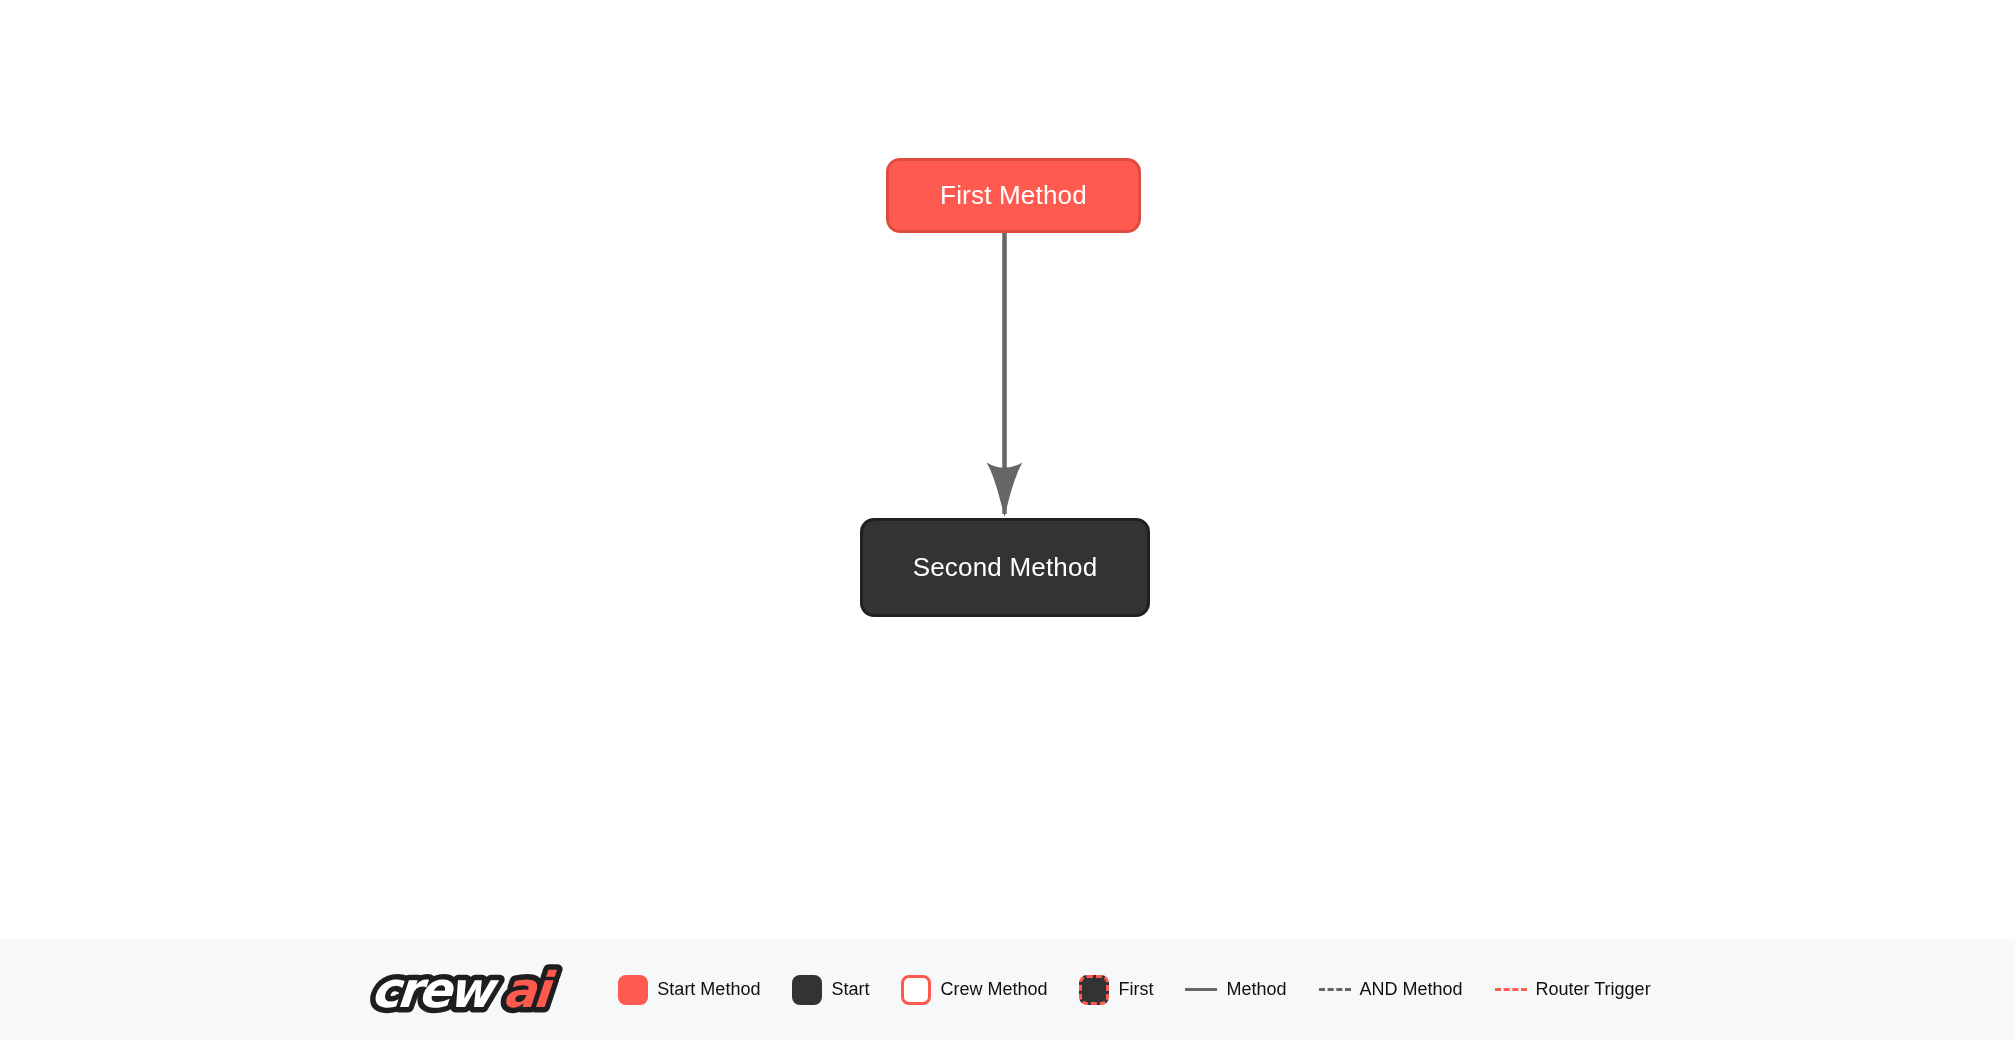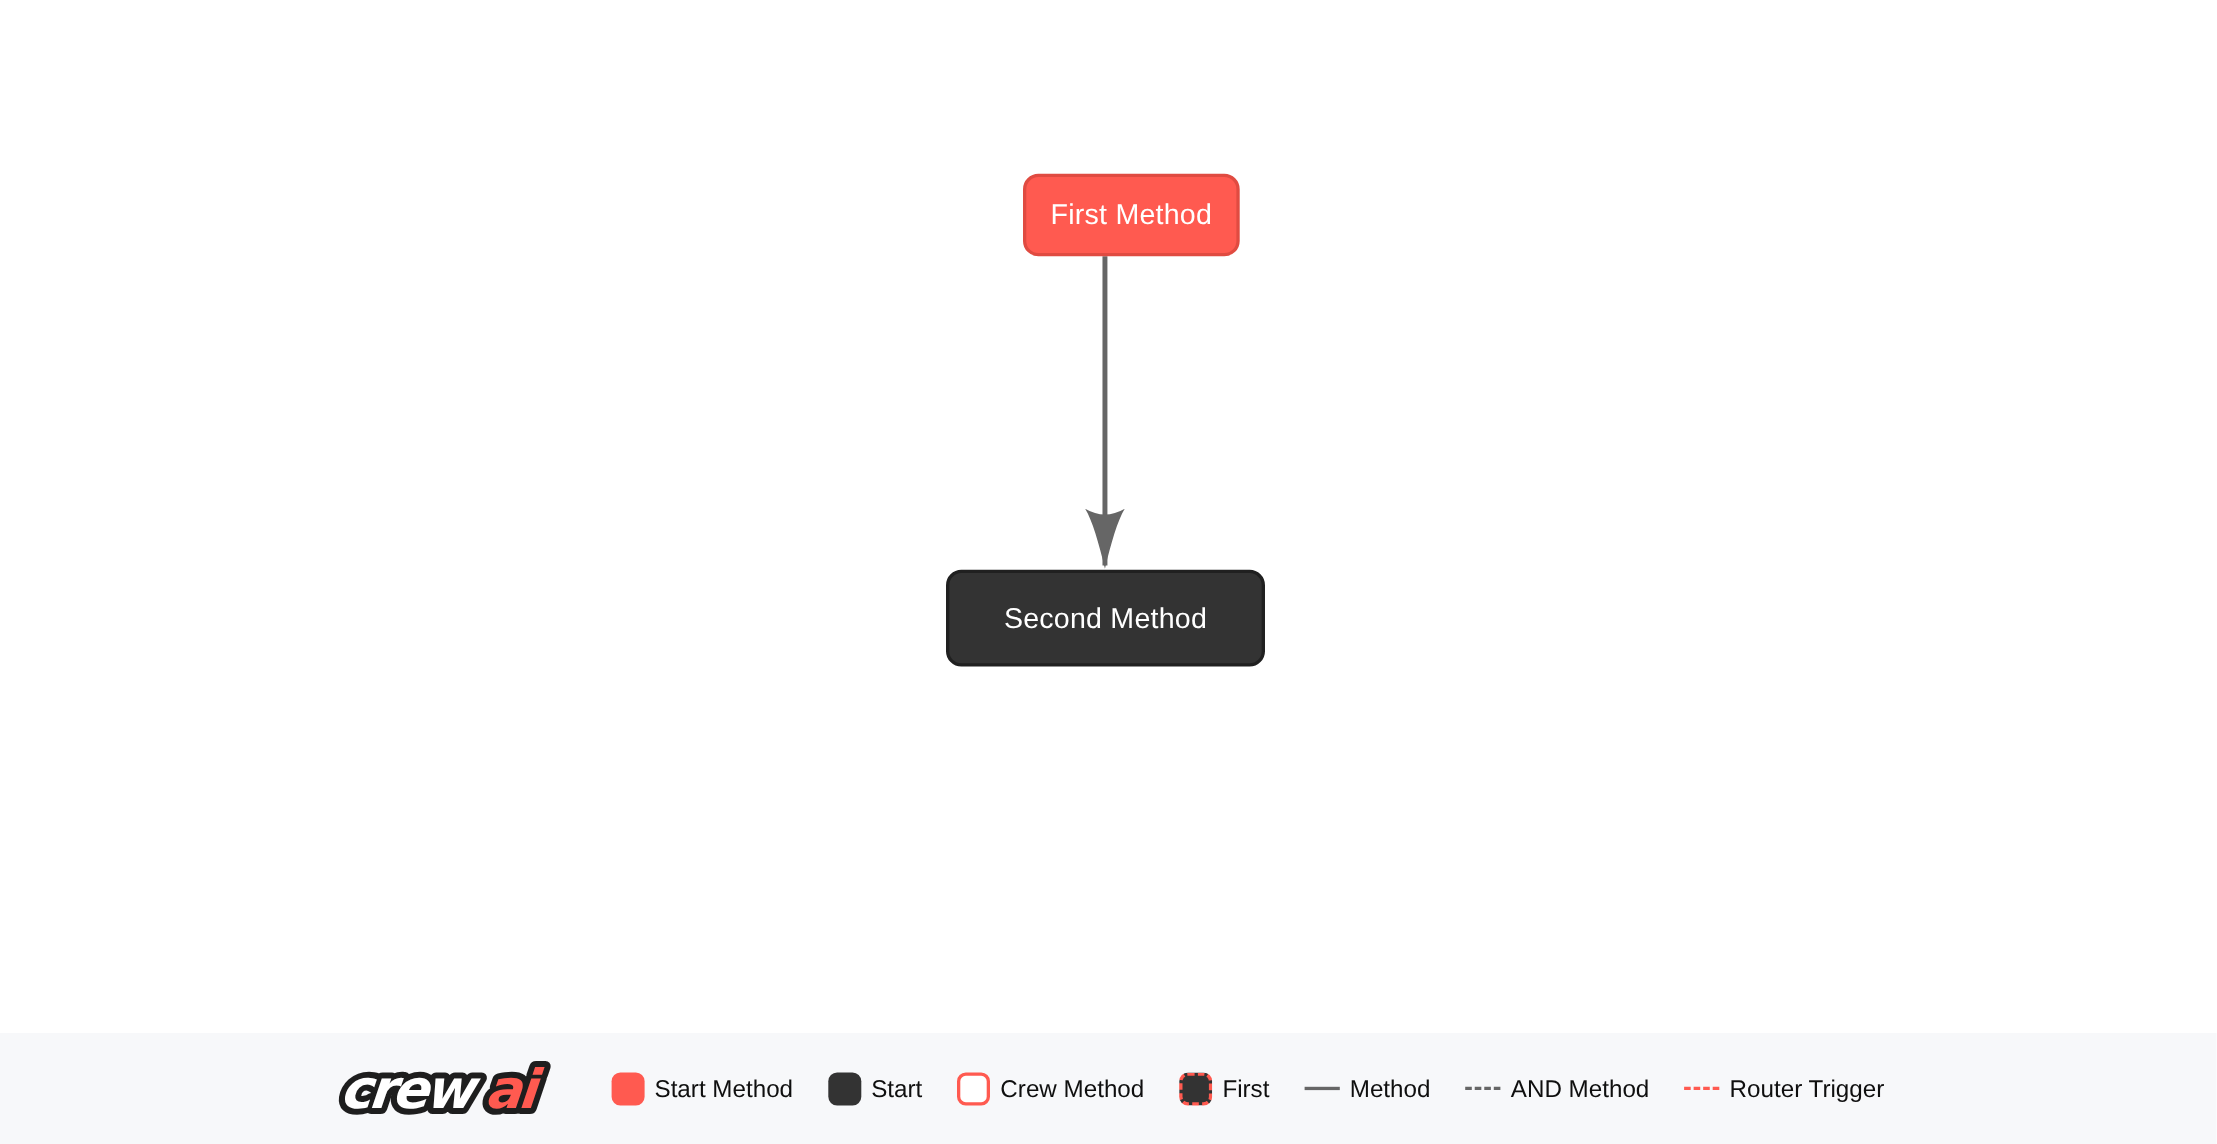--- a/index.html
+++ b/index.html
@@ -36,28 +36,28 @@
     align-items: center;
     justify-content: center;
     border-radius: 14px;
     color: var(--node-text);
     font-size: 26px;
     letter-spacing: 0.2px;
     cursor: pointer;
     white-space: nowrap;
   }
   .node-start {
-    left: 930px; top: 158px;
-    width: 197px; height: 75px;
+    left: 886px; top: 158px;
+    width: 255px; height: 75px;
     background: var(--start);
     border: 3px solid var(--start-border);
   }
   .node-method {
     left: 860px; top: 518px;
-    width: 290px; height: 88px;
+    width: 290px; height: 99px;
     background: var(--method);
     border: 3px solid var(--method-border);
   }
   .legend-bar {
     position: absolute;
     left: 0; bottom: 0;
     width: 2015px; height: 101px;
     background: var(--legend-bg);
     display: flex;
     align-items: center;
@@ -66,21 +66,21 @@
   }
   .logo { 
     flex: 0 0 auto;
     display: flex; align-items: center;
   }
   .legend-item {
     display: flex;
     align-items: center;
     gap: 9px;
     color: var(--legend-text);
-    font-size: 22px;
+    font-size: 18px;
     white-space: nowrap;
   }
   .sw {
     width: 30px; height: 30px;
     border-radius: 8px;
     flex: 0 0 auto;
   }
   .sw-start  { background: var(--start); }
   .sw-method { background: var(--method); }
   .sw-crew   { background: #ffffff; border: 3px solid var(--start); }

